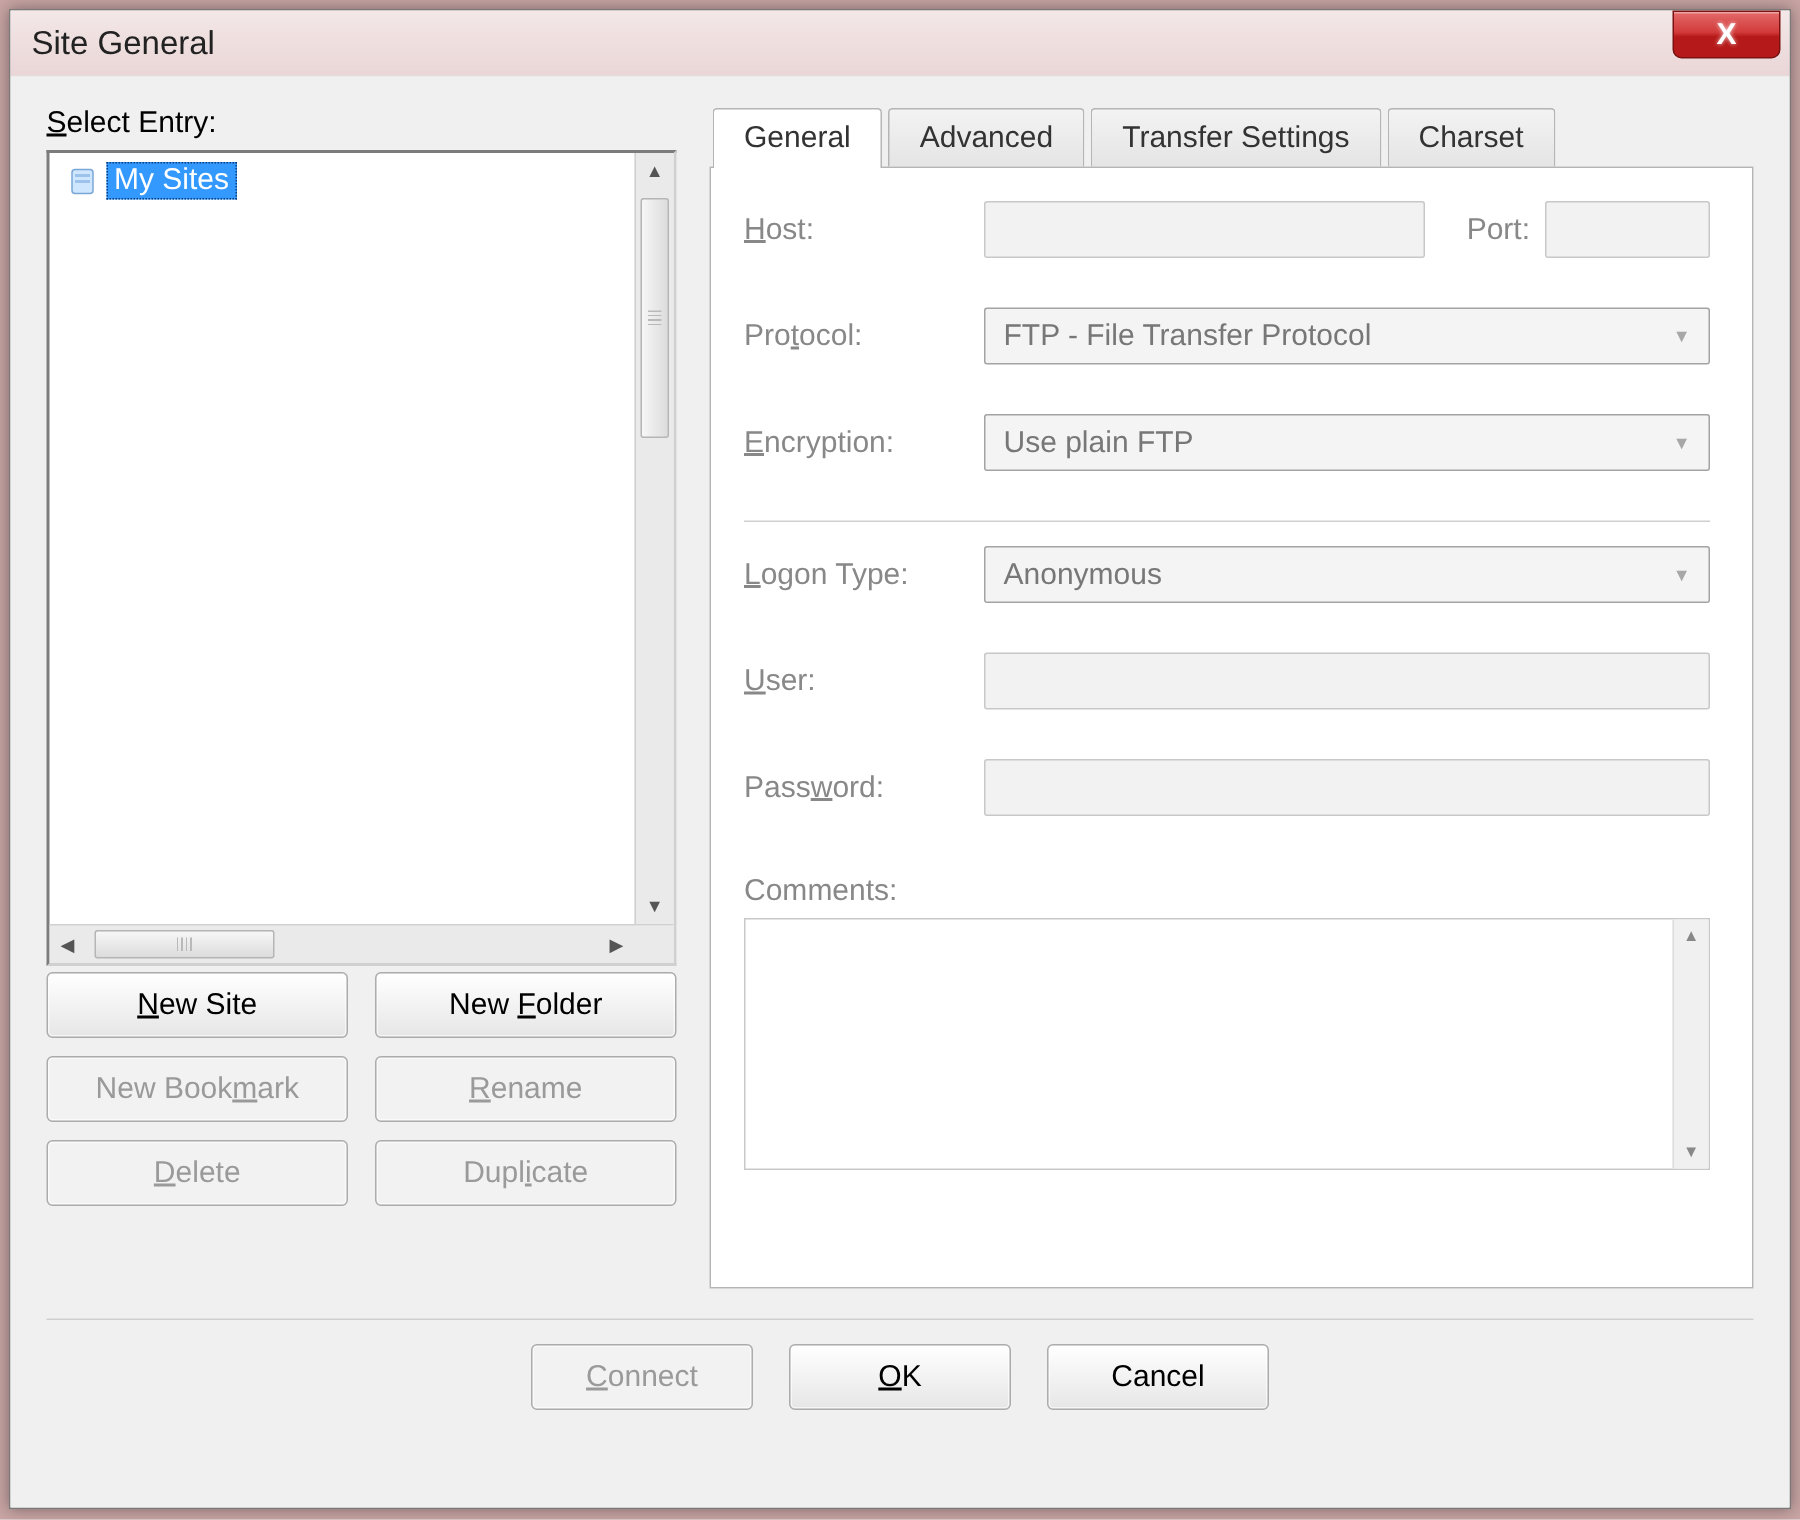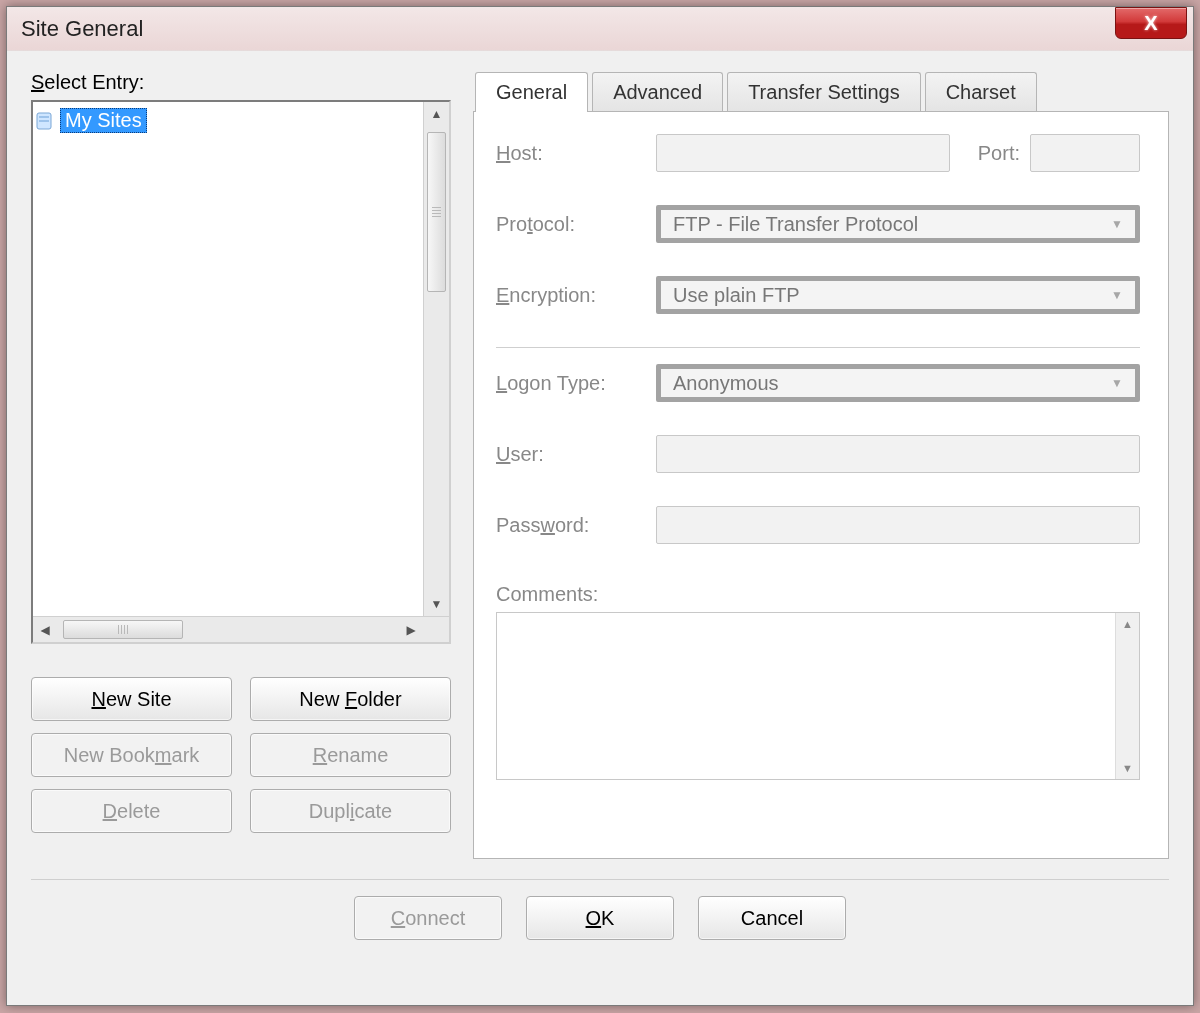--- a/index.html
+++ b/index.html
@@ -79,21 +79,21 @@
     display:flex;
     flex-direction:column;
   }
   .tree-content {
     flex:1;
     position:relative;
     overflow:hidden;
   }
   .tree-item {
     position:absolute;
-    left:1px; top:6px;
+    left:12px; top:6px;
     display:flex;
     align-items:center;
     gap:4px;
     font-size:20px;
   }
   .tree-item .icon {
     width:22px; height:22px;
     display:inline-flex; align-items:center; justify-content:center;
   }
   .tree-item .lbl {
@@ -162,21 +162,21 @@
     top:4px; bottom:4px; left:50%; width:10px; transform:translateX(-50%);
     background:repeating-linear-gradient(to right,#b9b9b9 0 1px, transparent 1px 3px);
   }
   .hscroll .corner {
     position:absolute;
     right:0; top:0; width:26px; height:26px;
     background:#eaeaea;
   }
 
   .btn-grid {
-    margin-top:33px;
+    margin-top:4px;
     display:grid;
     grid-template-columns: 1fr 1fr;
     gap:12px 18px;
   }
   .win-btn {
     height:44px;
     background:linear-gradient(to bottom,#ffffff,#e6e6e6);
     border:1px solid #acacac;
     border-radius:4px;
     font-size:20px;
@@ -239,21 +239,21 @@
   }
   .form-label .ul { text-decoration: underline; }
   .text-input {
     height:38px;
     border:1px solid #c8c8c8;
     background:#f2f2f2;
     border-radius:2px;
   }
   .dropdown {
     height:38px;
-    border:5px solid #a3a3a3;
+    border:1px solid #a3a3a3;
     background:#f4f4f4;
     border-radius:2px;
     display:flex;
     align-items:center;
     justify-content:space-between;
     padding:0 12px;
     color:#777;
     font-size:20px;
   }
   .dropdown .dd-arrow { color:#a7a7a7; font-size:12px; }

